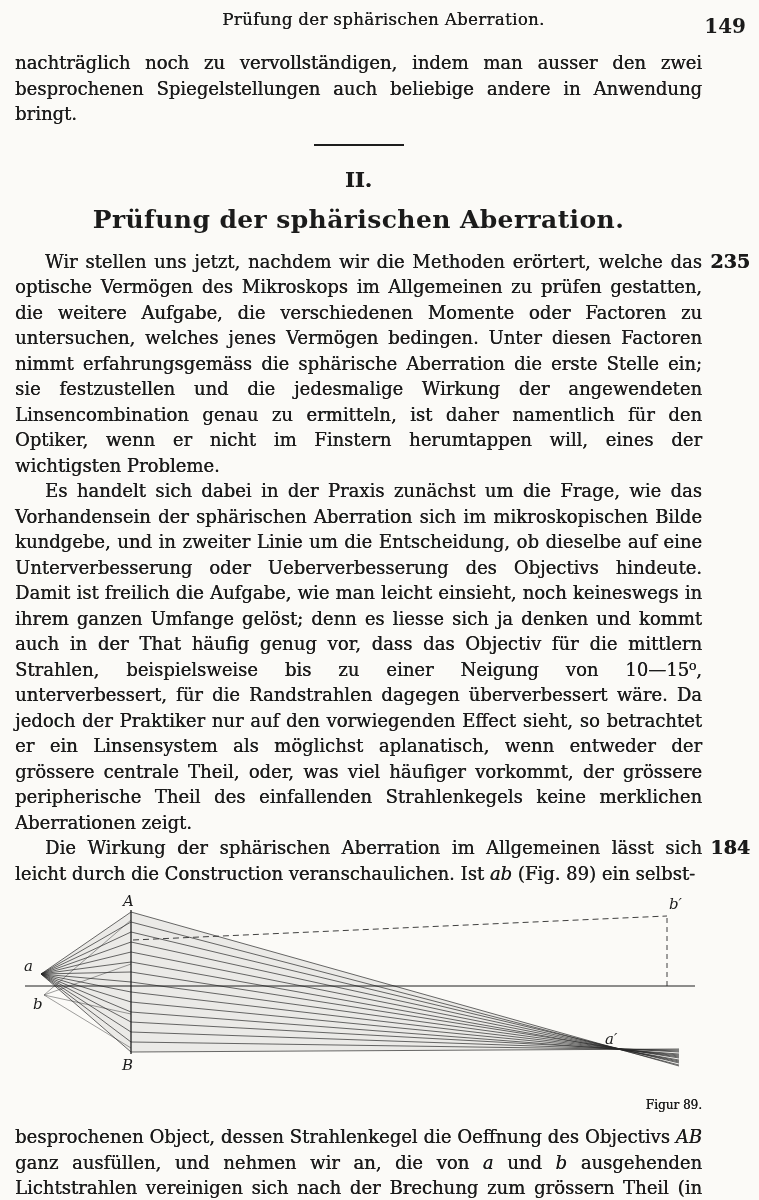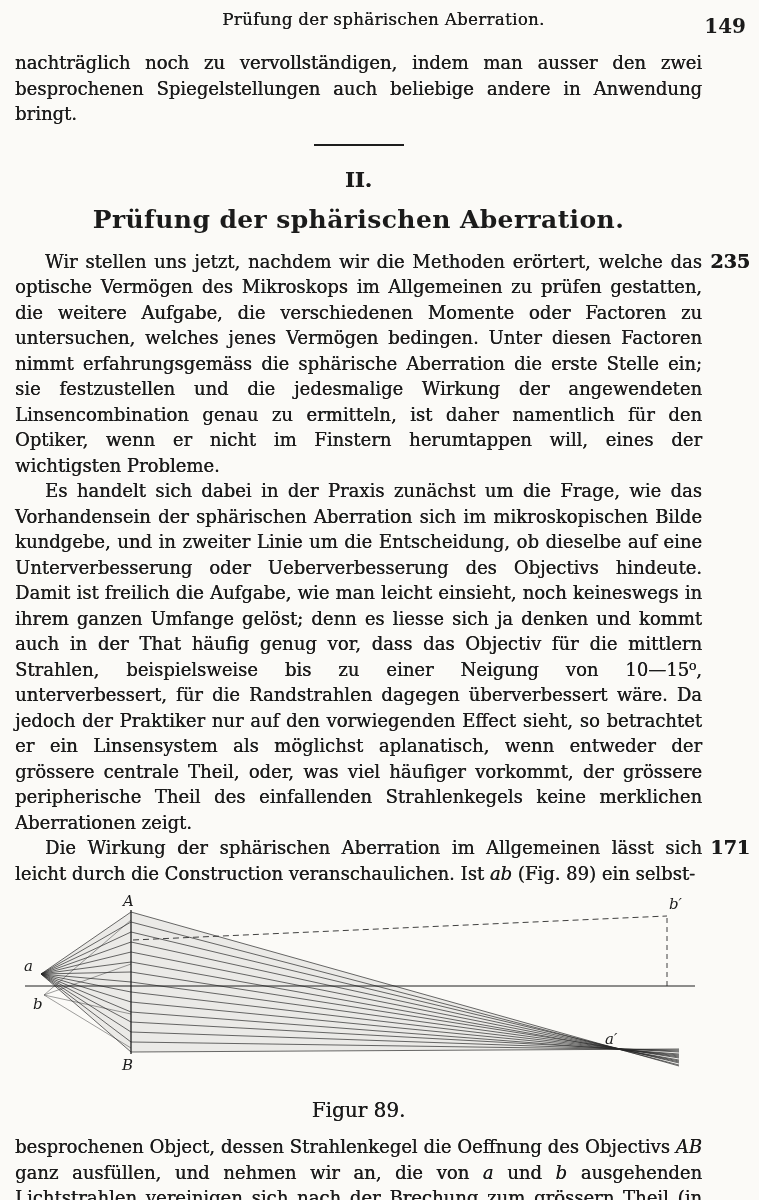--- a/index.html
+++ b/index.html
@@ -48,21 +48,21 @@
     text-align: center; font-size: 21px; font-weight: bold;
     margin: 12px 0 13px 0; text-shadow: .3px 0 currentColor;
   }
   .section-title {
     text-align: center; font-size: 25px; font-weight: bold;
     letter-spacing: .4px; margin: 0 0 15px 0;
   }
   .figure { margin: 8px 0 0 0; }
   .figure svg { display: block; margin: 0 auto; }
   .fig-caption {
-    text-align: center; font-size: 20px;
+    text-align: right; font-size: 12px;
     margin: 4px 0 12px 0;
     text-shadow: .3px 0 currentColor;
   }
   .fig-label { font-style: italic; font-size: 15px; fill: #1b1b1b; }
 </style>
 </head>
 <body>
 
 <div class="page">
 
@@ -81,21 +81,21 @@
   <div class="body-text para indent">
     <span class="margin-num">235</span>
     <span><span>Wir stellen uns jetzt, nachdem wir die Methoden erörtert, welche das optische Vermögen des Mikroskops im Allgemeinen zu prüfen gestatten, die weitere Aufgabe, die verschiedenen Momente oder Factoren zu untersuchen, welches jenes Vermögen bedingen.  Unter diesen Factoren nimmt erfahrungsgemäss die sphärische Aberration die erste Stelle ein; sie festzustellen und die jedesmalige Wirkung der angewendeten Linsencombination genau zu ermitteln, ist daher namentlich für den Optiker, wenn er nicht im Finstern herumtappen will, eines der wichtigsten Probleme.</span></span>
   </div>
 
   <div class="body-text para indent">
     <span><span>Es handelt sich dabei in der Praxis zunächst um die Frage, wie das Vorhandensein der sphärischen Aberration sich im mikroskopischen Bilde kundgebe, und in zweiter Linie um die Entscheidung, ob dieselbe auf eine Unterverbesserung oder Ueberverbesserung des Objectivs hindeute.  Damit ist freilich die Aufgabe, wie man leicht einsieht, noch keineswegs in ihrem ganzen Umfange gelöst; denn es liesse sich ja denken und kommt auch in der That häufig genug vor, dass das Objectiv für die mittlern Strahlen, beispielsweise bis zu einer Neigung von 10—15⁰, unterverbessert, für die Randstrahlen dagegen überverbessert wäre.  Da jedoch der Praktiker nur auf den vorwiegenden Effect sieht, so betrachtet er ein Linsensystem als möglichst aplanatisch, wenn entweder der grössere centrale Theil, oder, was viel häufiger vorkommt, der grössere peripherische Theil des einfallenden Strahlenkegels keine merklichen Aberrationen zeigt.</span></span>
   </div>
 
   <div class="body-text para indent">
-    <span class="margin-num">171</span>
+    <span class="margin-num">184</span>
     <span><span>Die Wirkung der sphärischen Aberration im Allgemeinen lässt sich leicht durch die Construction veranschaulichen.  Ist </span><i>ab</i><span> (Fig. 89) ein selbst-</span></span>
   </div>
 
   <figure class="figure" style="margin:8px 0 0 0">
     <svg width="680" height="200" viewBox="0 0 680 200">
 
       <polygon points="22,80 112,18 600,155 112,158" fill="rgba(35,35,35,0.07)" stroke="none"></polygon>
 
       <g stroke="#2a2a2a" stroke-width="0.7">
         <line x1="22" y1="80" x2="112" y2="18"></line>

